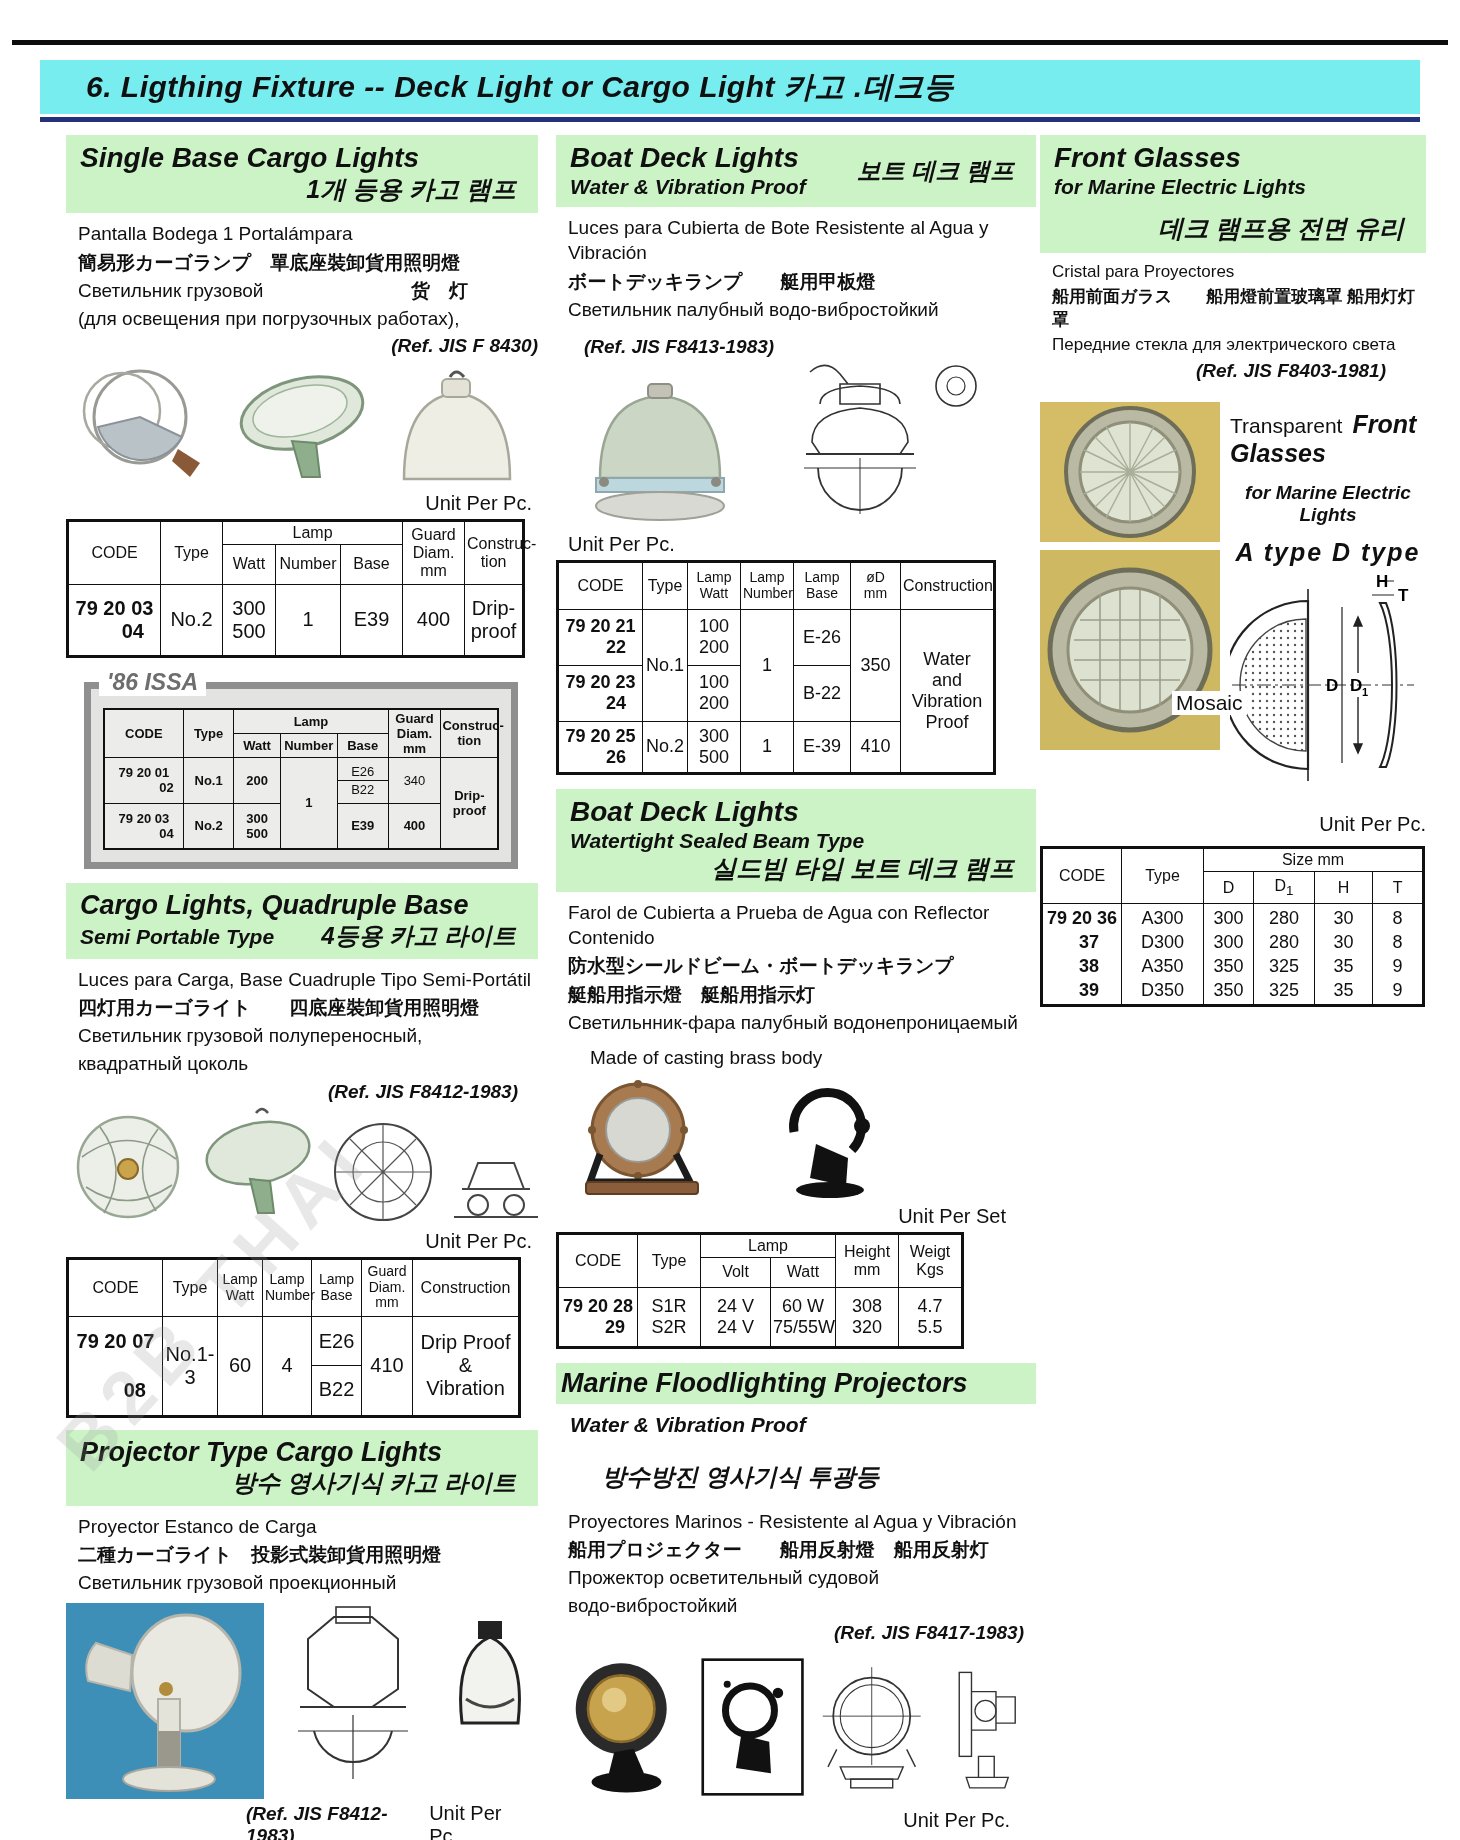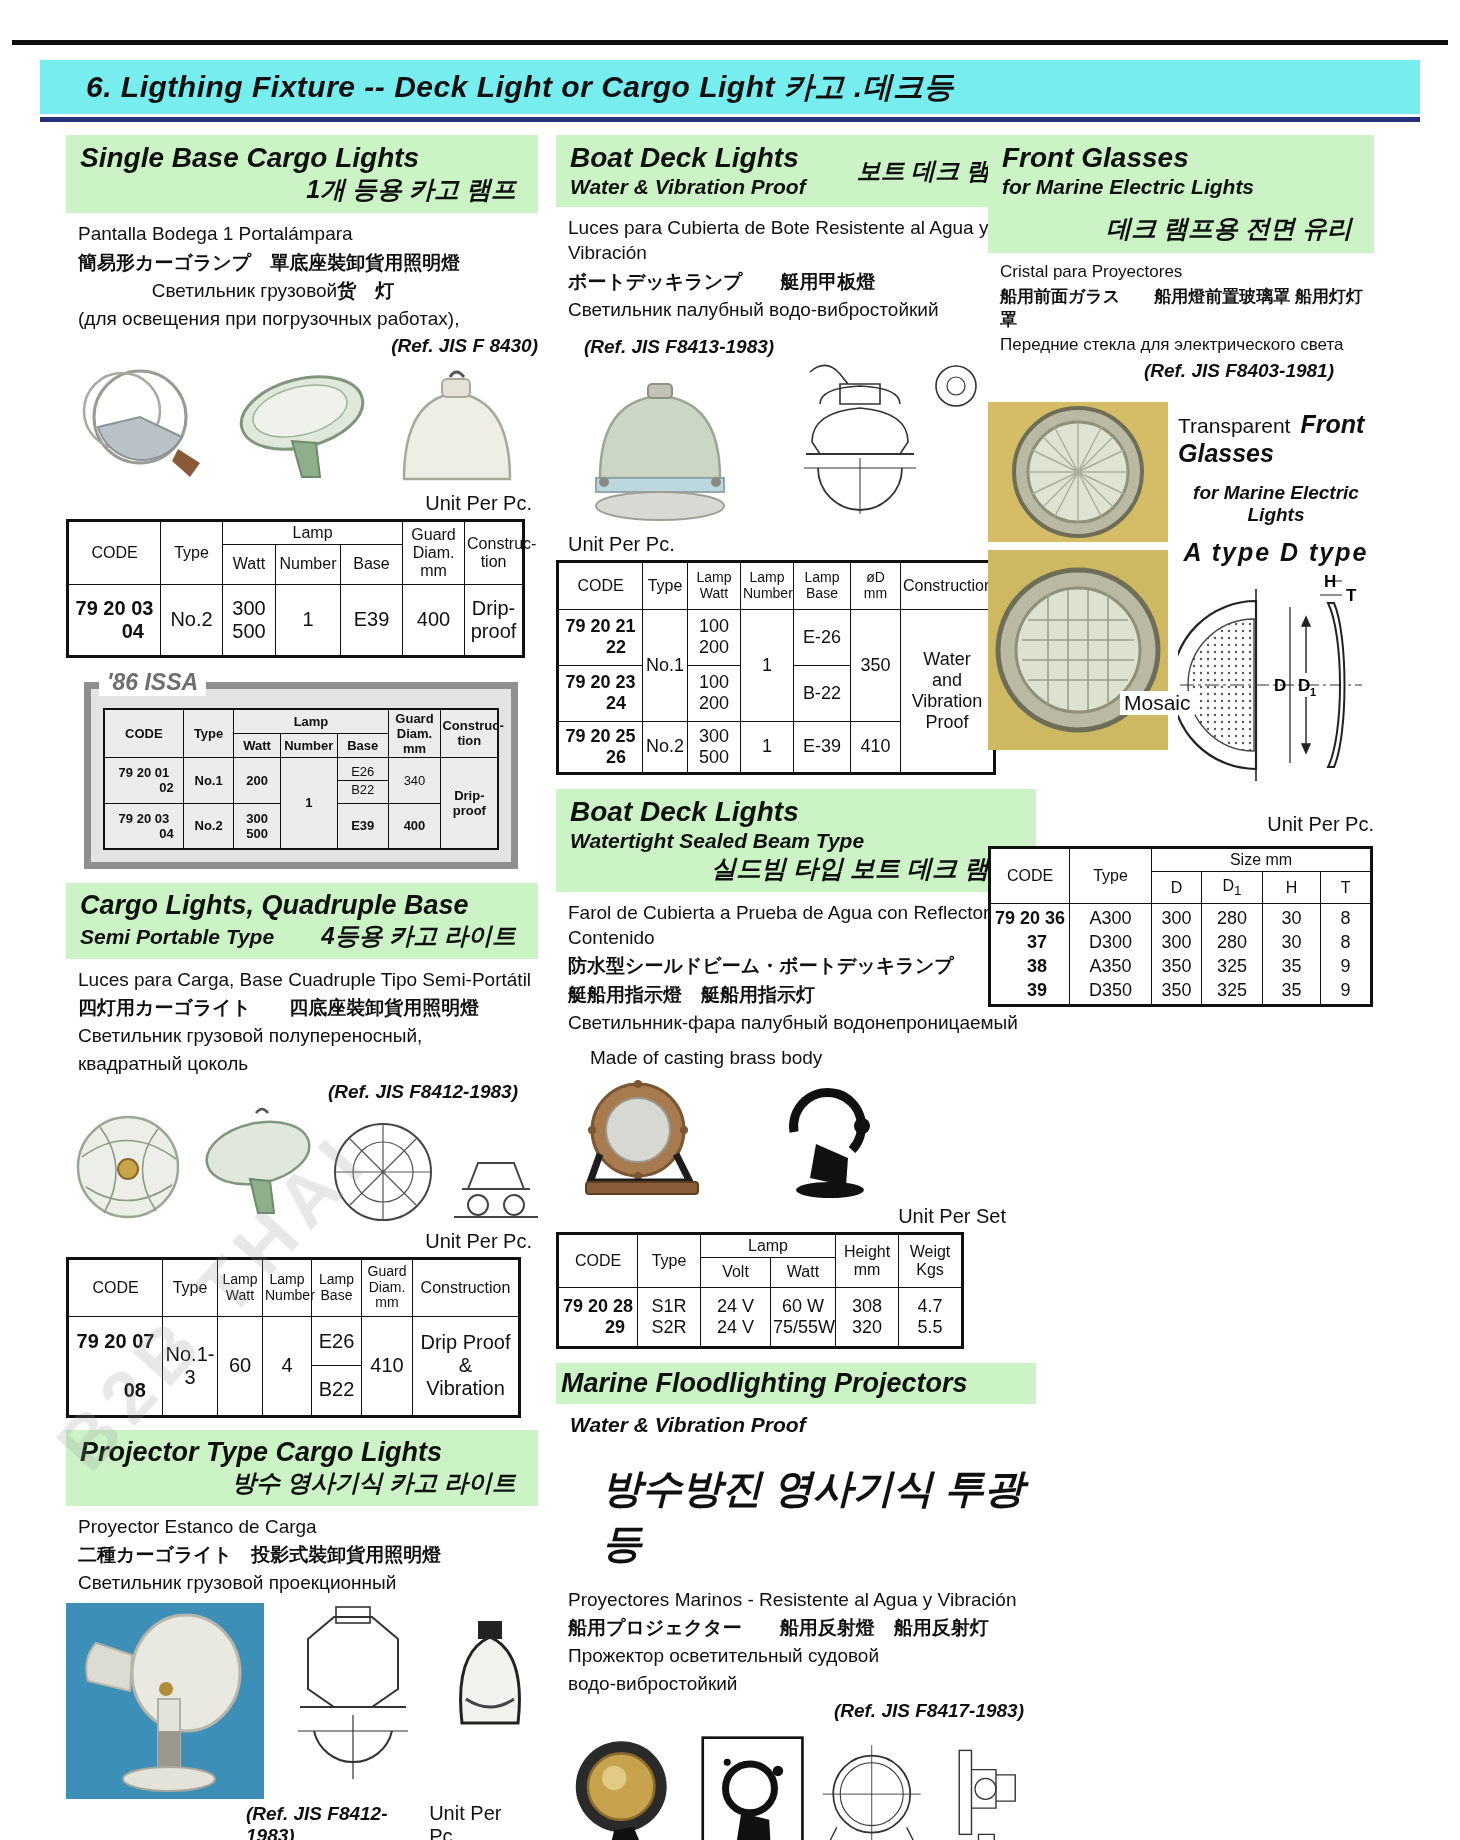--- a/index.html
+++ b/index.html
@@ -6,30 +6,30 @@
   html,body{width:1460px;height:1840px}
   body{position:relative;background:#fff;color:#101010;font-family:"Liberation Sans",sans-serif;overflow:hidden}
   .top-rule{position:absolute;top:40px;left:12px;right:12px;height:5px;background:#0d0d0d}
   .banner{position:absolute;top:60px;left:40px;right:40px;height:54px;background:#78edf0;display:flex;align-items:center;padding-left:46px}
   .banner-title{font-size:30px;font-weight:700;font-style:italic;letter-spacing:.5px}
   .banner-rule{position:absolute;top:117px;left:40px;right:40px;height:5px;background:#233279}
 
   .col{position:absolute;top:135px}
   .col-left{left:66px;width:472px}
   .col-mid{left:556px;width:480px}
-  .col-right{left:988px;width:386px}
+  .col-right{left:1040px;width:386px}
 
   .sec-head{background:#ccf3c6;padding:7px 12px 8px 14px;margin-bottom:8px}
   .t1{font-size:28px;font-weight:700;font-style:italic;line-height:1.15}
   .t2{font-size:21px;font-weight:700;font-style:italic;line-height:1.2}
   .krr{text-align:right;font-size:25px;font-weight:700;font-style:italic;padding-right:10px;line-height:1.25}
-  .krbig{font-size:40px;font-weight:700;font-style:italic;margin:24px 0 16px 46px}
+  .krbig{font-size:24px;font-weight:700;font-style:italic;margin:24px 0 16px 46px}
   .desc{font-size:19px;line-height:1.32;margin:3px 0 3px 12px}
   .cjk{font-weight:600}
-  .rurow{display:flex;justify-content:center;padding-right:70px}
+  .rurow{display:flex;justify-content:space-between;padding-right:70px}
   .ref{font-size:19px;font-weight:700;font-style:italic;margin:4px 0}
   .right{text-align:right}
   .unit{font-size:20px;margin:3px 6px 4px 0}
   .photos{display:flex;align-items:flex-end;gap:10px;margin:4px 0 2px 4px}
   .ph{flex:0 0 auto}
 
   table.cat{border-collapse:collapse;border:3px solid #101010;table-layout:fixed;width:100%;margin-top:4px;background:#fff}
   table.cat th,table.cat td{border:1.6px solid #101010;text-align:center;vertical-align:middle;font-weight:400;padding:2px}
   .hd{font-size:16px;line-height:1.12}
   .hds{font-size:14px;line-height:1.1}

